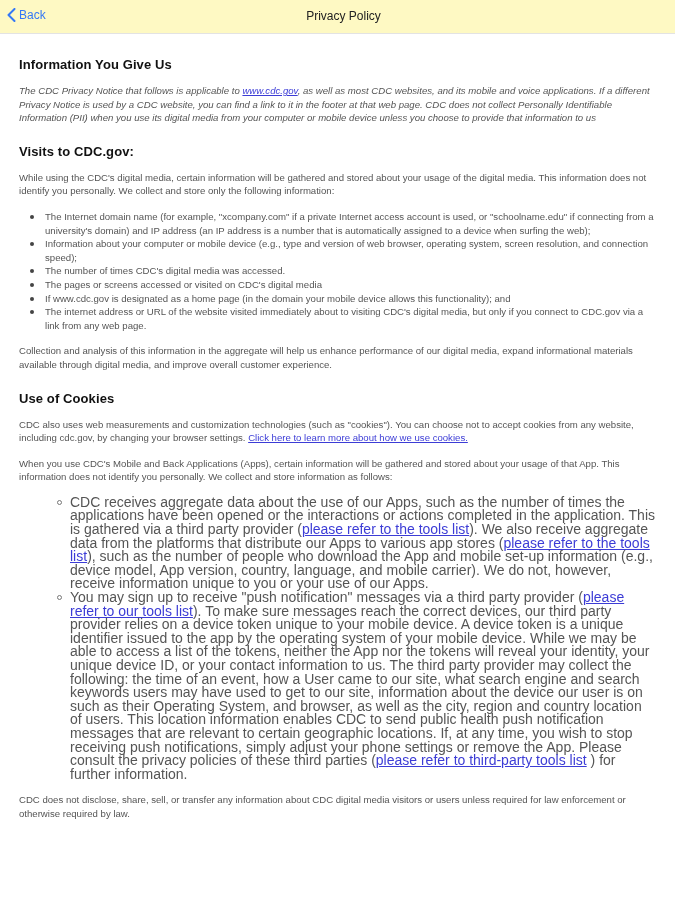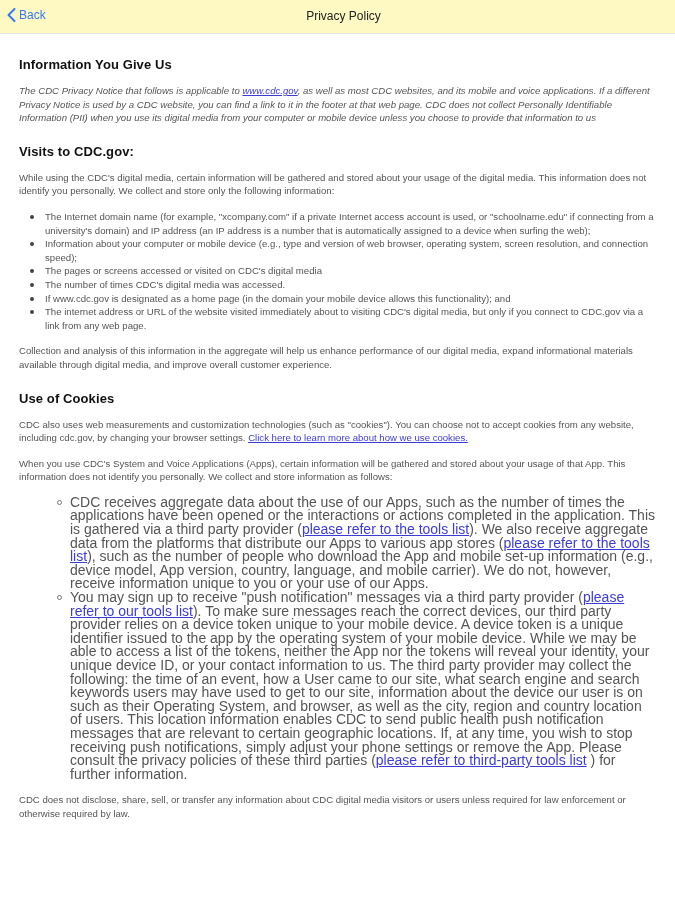--- a/index.html
+++ b/index.html
@@ -64,33 +64,33 @@
   <h2 style="margin-top:23px;">Information You Give Us</h2>
   <p style="margin-top:12px;font-style:italic;">
     <span>The CDC Privacy Notice that follows is applicable to </span><a>www.cdc.gov</a><span>, as well as most CDC websites, and its mobile and voice applications. If a different Privacy Notice is used by a CDC website, you can find a link to it in the footer at that web page. CDC does not collect Personally Identifiable Information (PII) when you use its digital media from your computer or mobile device unless you choose to provide that information to us</span>
   </p>
 
   <h2 style="margin-top:19px;">Visits to CDC.gov:</h2>
   <p style="margin-top:12px;">While using the CDC's digital media, certain information will be gathered and stored about your usage of the digital media. This information does not identify you personally. We collect and store only the following information:</p>
   <ul class="bullets" style="margin-top:12px;">
     <li>The Internet domain name (for example, "xcompany.com" if a private Internet access account is used, or "schoolname.edu" if connecting from a university's domain) and IP address (an IP address is a number that is automatically assigned to a device when surfing the web);</li>
     <li>Information about your computer or mobile device (e.g., type and version of web browser, operating system, screen resolution, and connection speed);</li>
+    <li>The number of times CDC's digital media was accessed.</li>
     <li>The pages or screens accessed or visited on CDC's digital media</li>
-    <li>The number of times CDC's digital media was accessed.</li>
     <li>If www.cdc.gov is designated as a home page (in the domain your mobile device allows this functionality); and</li>
     <li>The internet address or URL of the website visited immediately about to visiting CDC's digital media, but only if you connect to CDC.gov via a link from any web page.</li>
   </ul>
   <p style="margin-top:12px;">Collection and analysis of this information in the aggregate will help us enhance performance of our digital media, expand informational materials available through digital media, and improve overall customer experience.</p>
 
   <h2 style="margin-top:19px;">Use of Cookies</h2>
   <p style="margin-top:12px;">
     <span>CDC also uses web measurements and customization technologies (such as "cookies"). You can choose not to accept cookies from any website, including cdc.gov, by changing your browser settings. </span><a>Click here to learn more about how we use cookies.</a>
   </p>
 
-  <p style="margin-top:12px;">When you use CDC's System and Voice Applications (Apps), certain information will be gathered and stored about your usage of that App. This information does not identify you personally. We collect and store information as follows:</p>
+  <p style="margin-top:12px;">When you use CDC's Mobile and Back Applications (Apps), certain information will be gathered and stored about your usage of that App. This information does not identify you personally. We collect and store information as follows:</p>
   <ul class="circles" style="margin-top:12px;">
     <li>
       <span>CDC receives aggregate data about the use of our Apps, such as the number of times the applications have been opened or the interactions or actions completed in the application. This is gathered via a third party provider (</span><a>please refer to the tools list</a><span>). We also receive aggregate data from the platforms that distribute our Apps to various app stores (</span><a>please refer to the tools list</a><span>), such as the number of people who download the App and mobile set-up information (e.g., device model, App version, country, language, and mobile carrier). We do not, however, receive information unique to you or your use of our Apps.</span>
     </li>
     <li>
       <span>You may sign up to receive "push notification" messages via a third party provider (</span><a>please refer to our tools list</a><span>). To make sure messages reach the correct devices, our third party provider relies on a device token unique to your mobile device. A device token is a unique identifier issued to the app by the operating system of your mobile device. While we may be able to access a list of the tokens, neither the App nor the tokens will reveal your identity, your unique device ID, or your contact information to us. The third party provider may collect the following: the time of an event, how a User came to our site, what search engine and search keywords users may have used to get to our site, information about the device our user is on such as their Operating System, and browser, as well as the city, region and country location of users. This location information enables CDC to send public health push notification messages that are relevant to certain geographic locations. If, at any time, you wish to stop receiving push notifications, simply adjust your phone settings or remove the App. Please consult the privacy policies of these third parties (</span><a>please refer to third-party tools list</a><span> ) for further information.</span>
     </li>
   </ul>
   <p style="margin-top:12px;">CDC does not disclose, share, sell, or transfer any information about CDC digital media visitors or users unless required for law enforcement or otherwise required by law.</p>
 </div>

